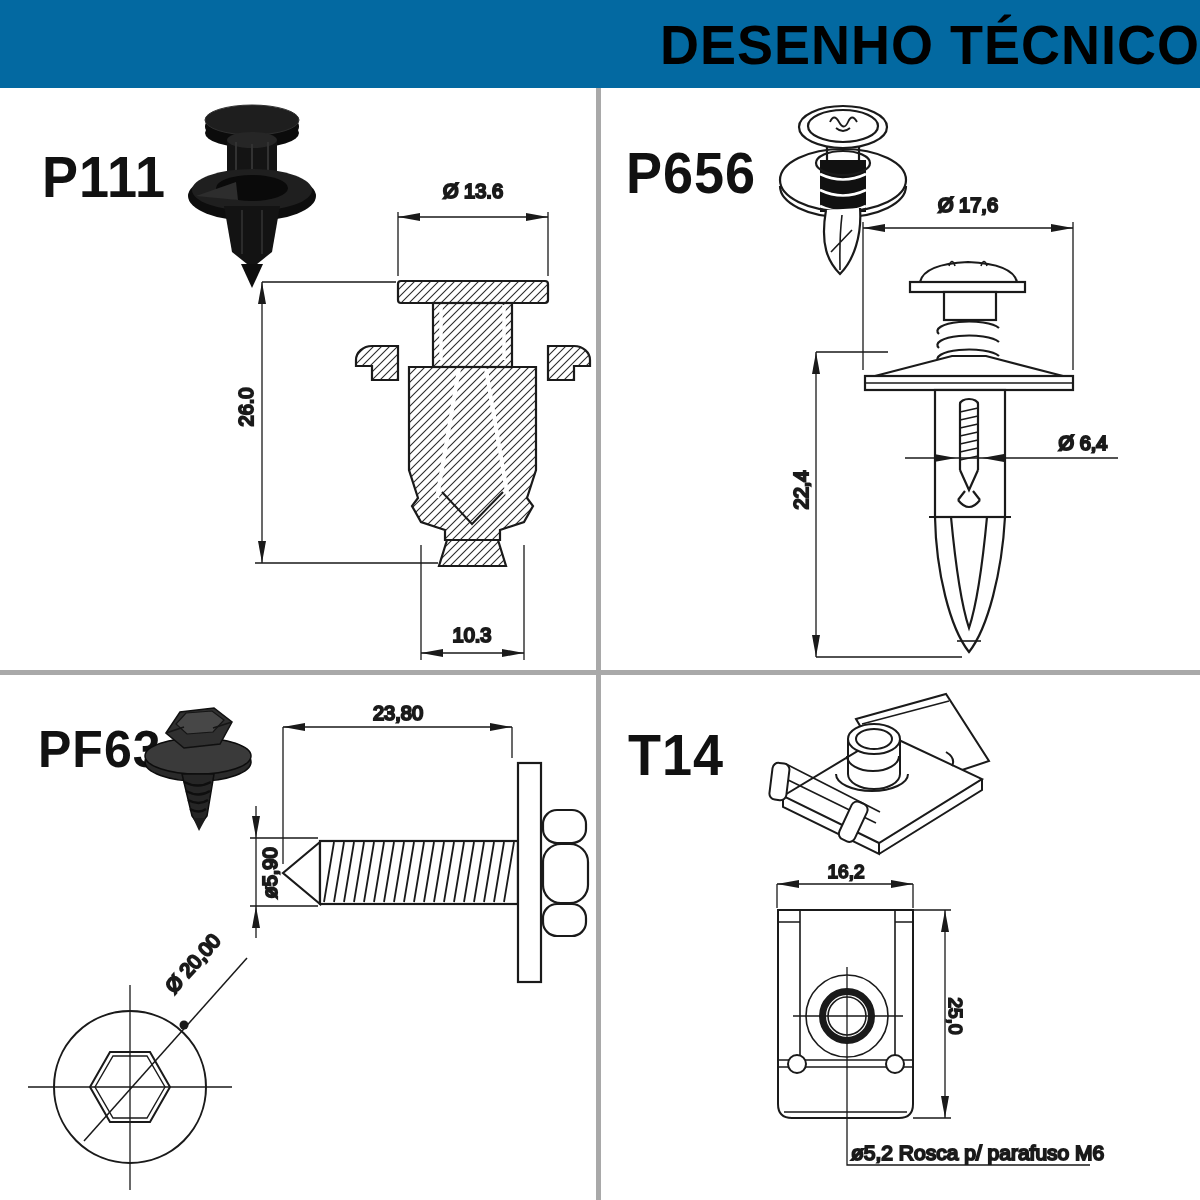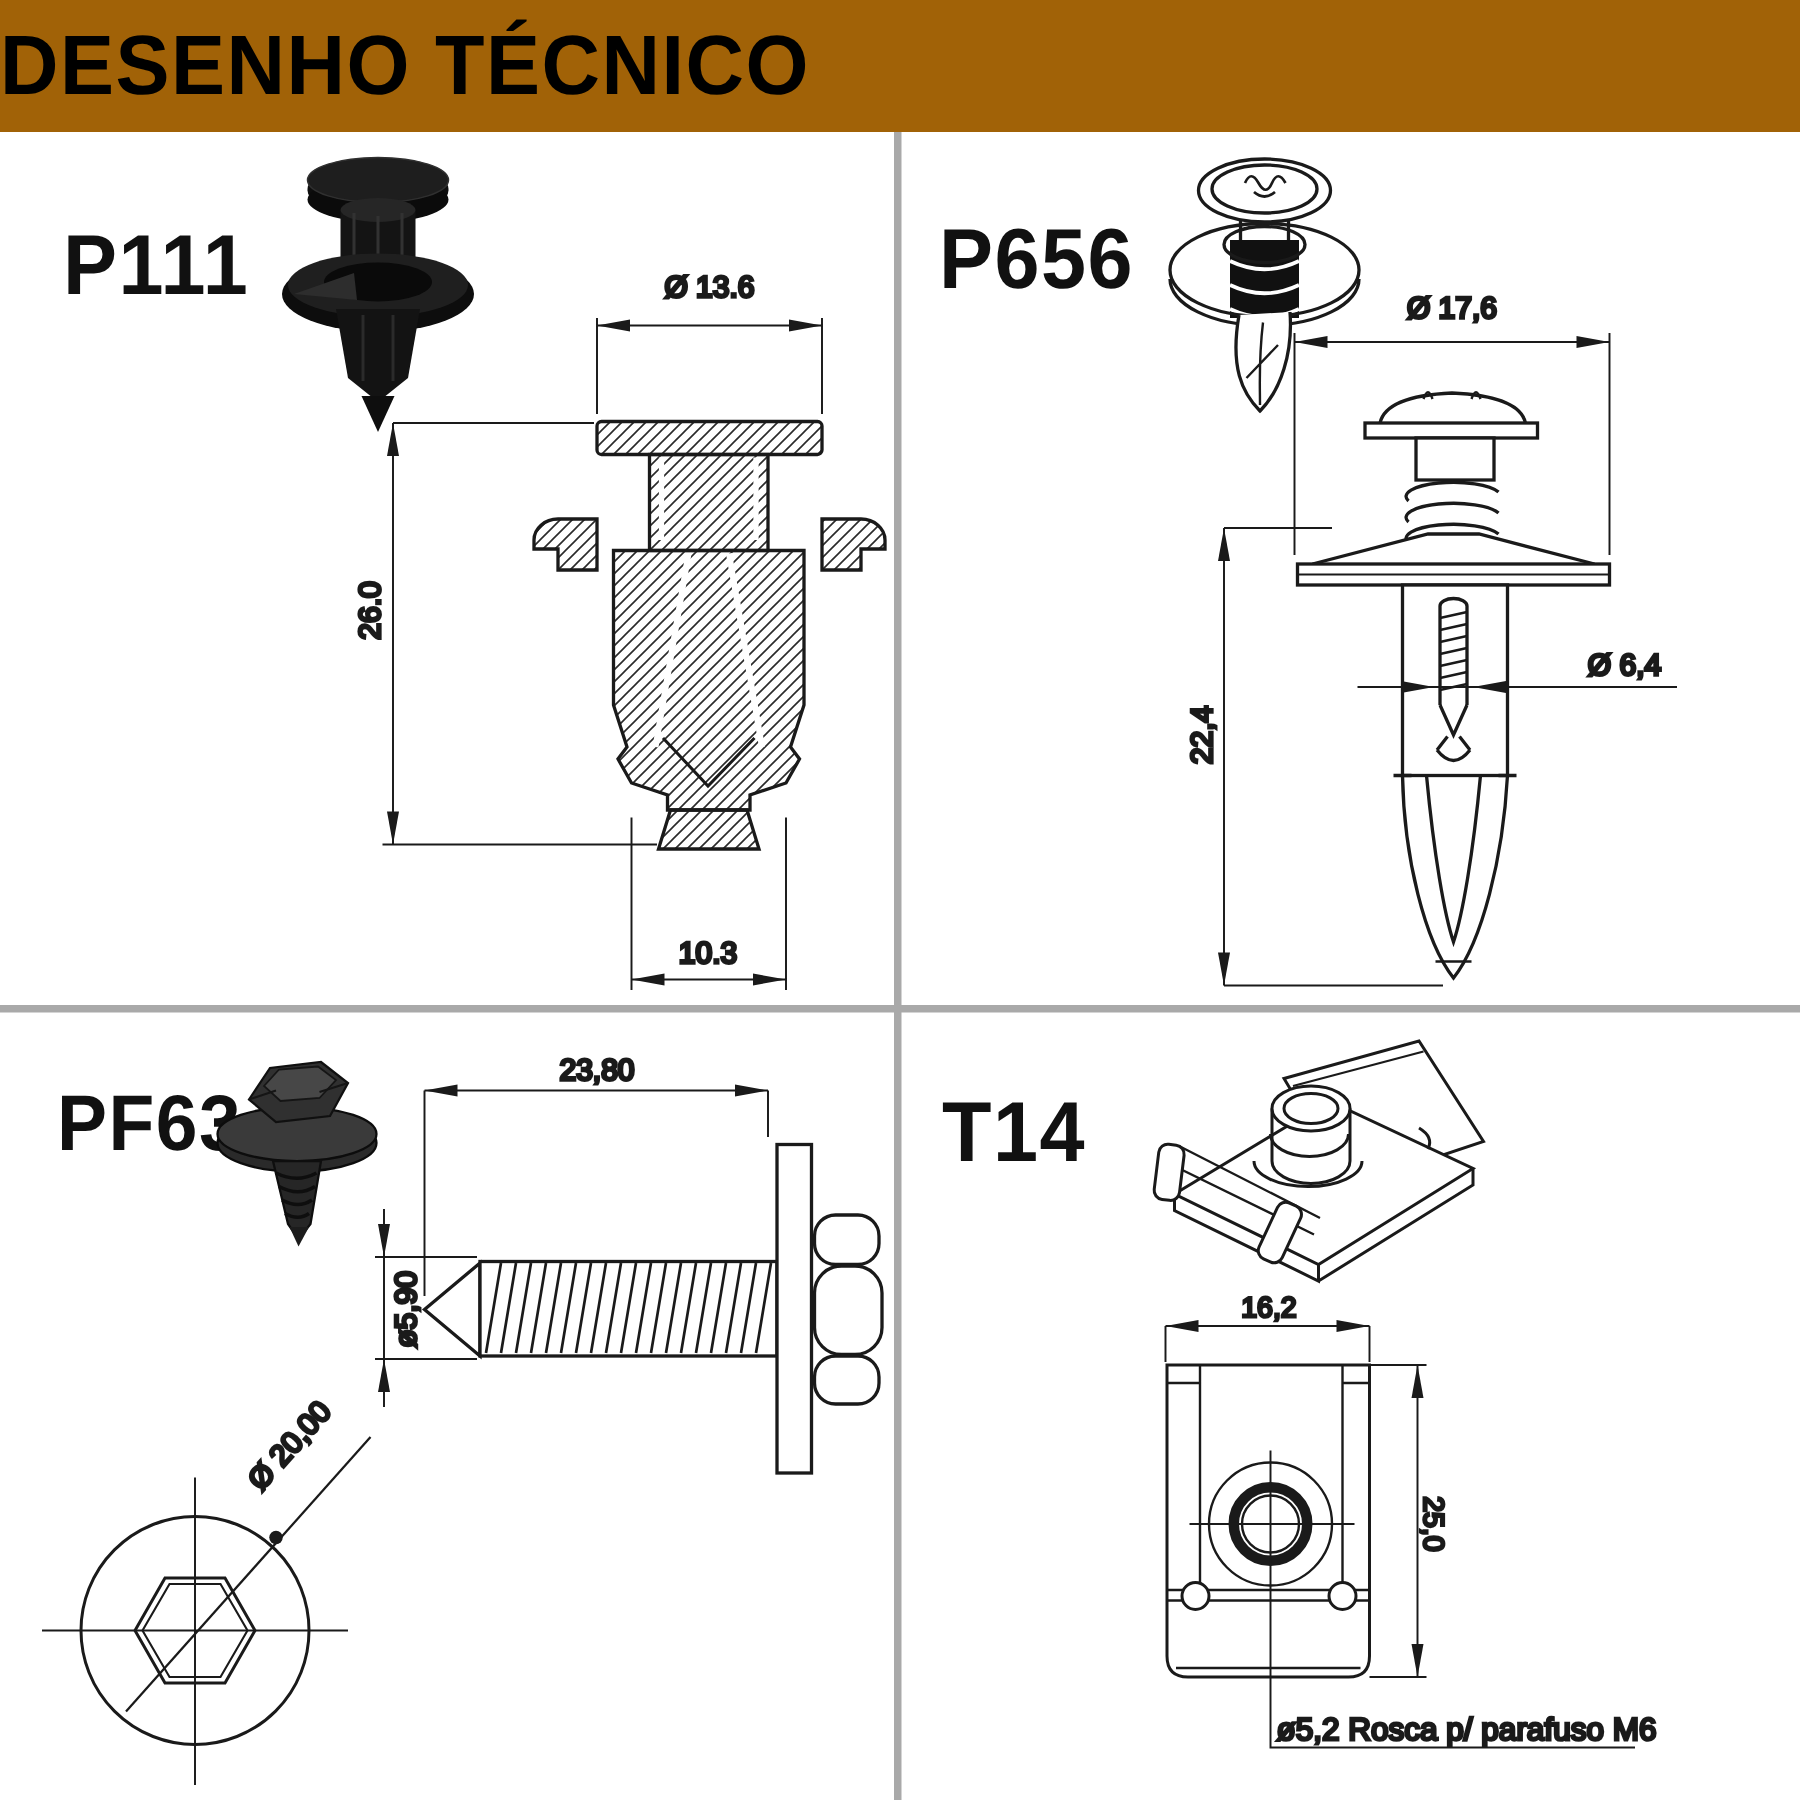--- a/index.html
+++ b/index.html
@@ -1,19 +1,19 @@
 <!DOCTYPE html>
 <html><head>
 <meta charset="utf-8">
 <style>
   html,body{margin:0;padding:0;background:#fff;}
   .page{position:relative;width:1200px;height:1200px;background:#fff;overflow:hidden;
         font-family:"Liberation Sans",sans-serif;}
-  .header{position:absolute;left:0;top:0;width:1200px;height:88px;background:#a16207;
-          display:flex;align-items:center;justify-content:flex-start;}
+  .header{position:absolute;left:0;top:0;width:1200px;height:88px;background:#0369a1;
+          display:flex;align-items:center;justify-content:flex-end;}
   .header .title{font-size:54px;font-weight:bold;letter-spacing:1px;color:#000;
                  transform:scaleY(1.04);}
   .divider-v{position:absolute;left:596px;top:88px;width:5px;height:1112px;background:#a9a9a9;}
   .divider-h{position:absolute;left:0;top:670px;width:1200px;height:5px;background:#a9a9a9;}
   .part-label{position:absolute;font-weight:bold;color:#111;font-size:54px;letter-spacing:1px;
               transform:scaleY(1.05);}
   .lbl-p111{left:42px;top:146px;}
   .lbl-p656{left:626px;top:142px;}
   .lbl-pf63{left:38px;top:720px;font-size:50px;}
   .lbl-t14{left:628px;top:724px;}

